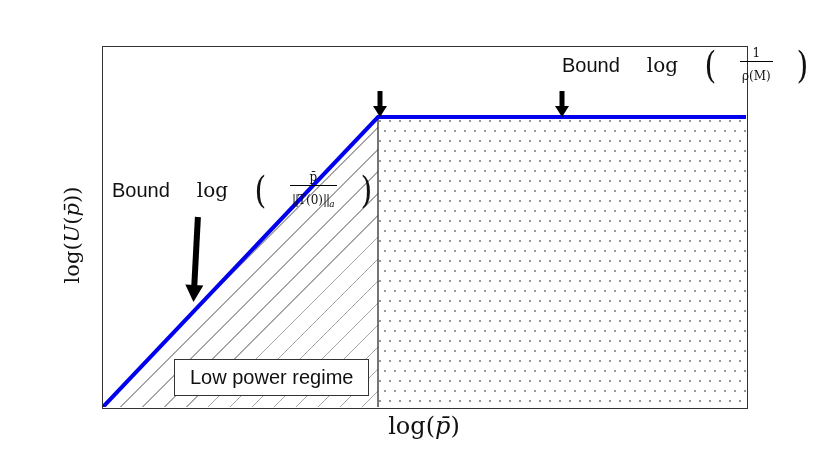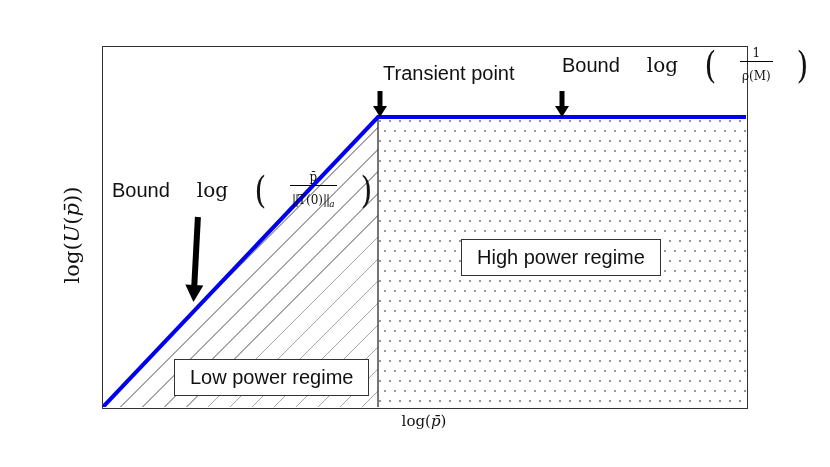--- a/index.html
+++ b/index.html
@@ -50,21 +50,21 @@
   .math { font-family: "DejaVu Serif", serif; color: #111; }
   .math .it { font-style: italic; }
   .ylabel {
     position: absolute; left: 72px; top: 235px;
     transform: translate(-50%, -50%) rotate(-90deg);
     font-size: 21px; white-space: nowrap;
   }
   .xlabel {
     position: absolute; left: 424px; top: 412px;
     transform: translateX(-50%);
-    font-size: 15px; white-space: nowrap;
+    font-size: 24px; white-space: nowrap;
   }
 
   
   .annot-sans { position: absolute; font-size: 20px; color: #111; white-space: nowrap; }
   .transient-label { left: 383px; top: 62px; }
 
   .bound-label {
     position: absolute; display: flex; align-items: center;
     white-space: nowrap; color: #111; gap: 21px;
   }
@@ -102,25 +102,23 @@
 
   <div class="plot">
     <div class="plot-inner">
       <div class="region hatch" style="left: 0px; top: 70px; width: 275px; height: 290px;"></div>
       <div class="region dots" style="left: 275px; top: 70px; width: 368px; height: 290px;"></div>
       <svg class="curve-svg" width="643" height="360" viewBox="0 0 643 360">
         <line stroke="#1a1a1a" stroke-width="1.2" x1="275" x2="275" y1="70" y2="360"></line>
         <polyline fill="none" stroke-width="4" stroke-linejoin="miter" stroke-linecap="square" points="0,360 275,70 643,70" stroke="#0000ee"></polyline>
       </svg>
       <div class="regime-box low">Low power regime</div>
-      <div class="regime-box high">High power regime</div>
     </div>
   </div>
 
-  <div class="annot-sans transient-label">Transient point</div>
   <svg class="arrow transient" width="16" height="27" viewBox="0 0 16 27">
     <line x1="8" y1="1" x2="8" y2="17" stroke="#000" stroke-width="5"></line>
     <polygon points="1,16 15,16 8,27" fill="#000"></polygon>
   </svg>
 
   <div class="bound-label low">
     <span class="bound-word">Bound</span>
     <span class="log-op">log</span>
     <span class="bigparen">(</span>
     <span class="frac">

